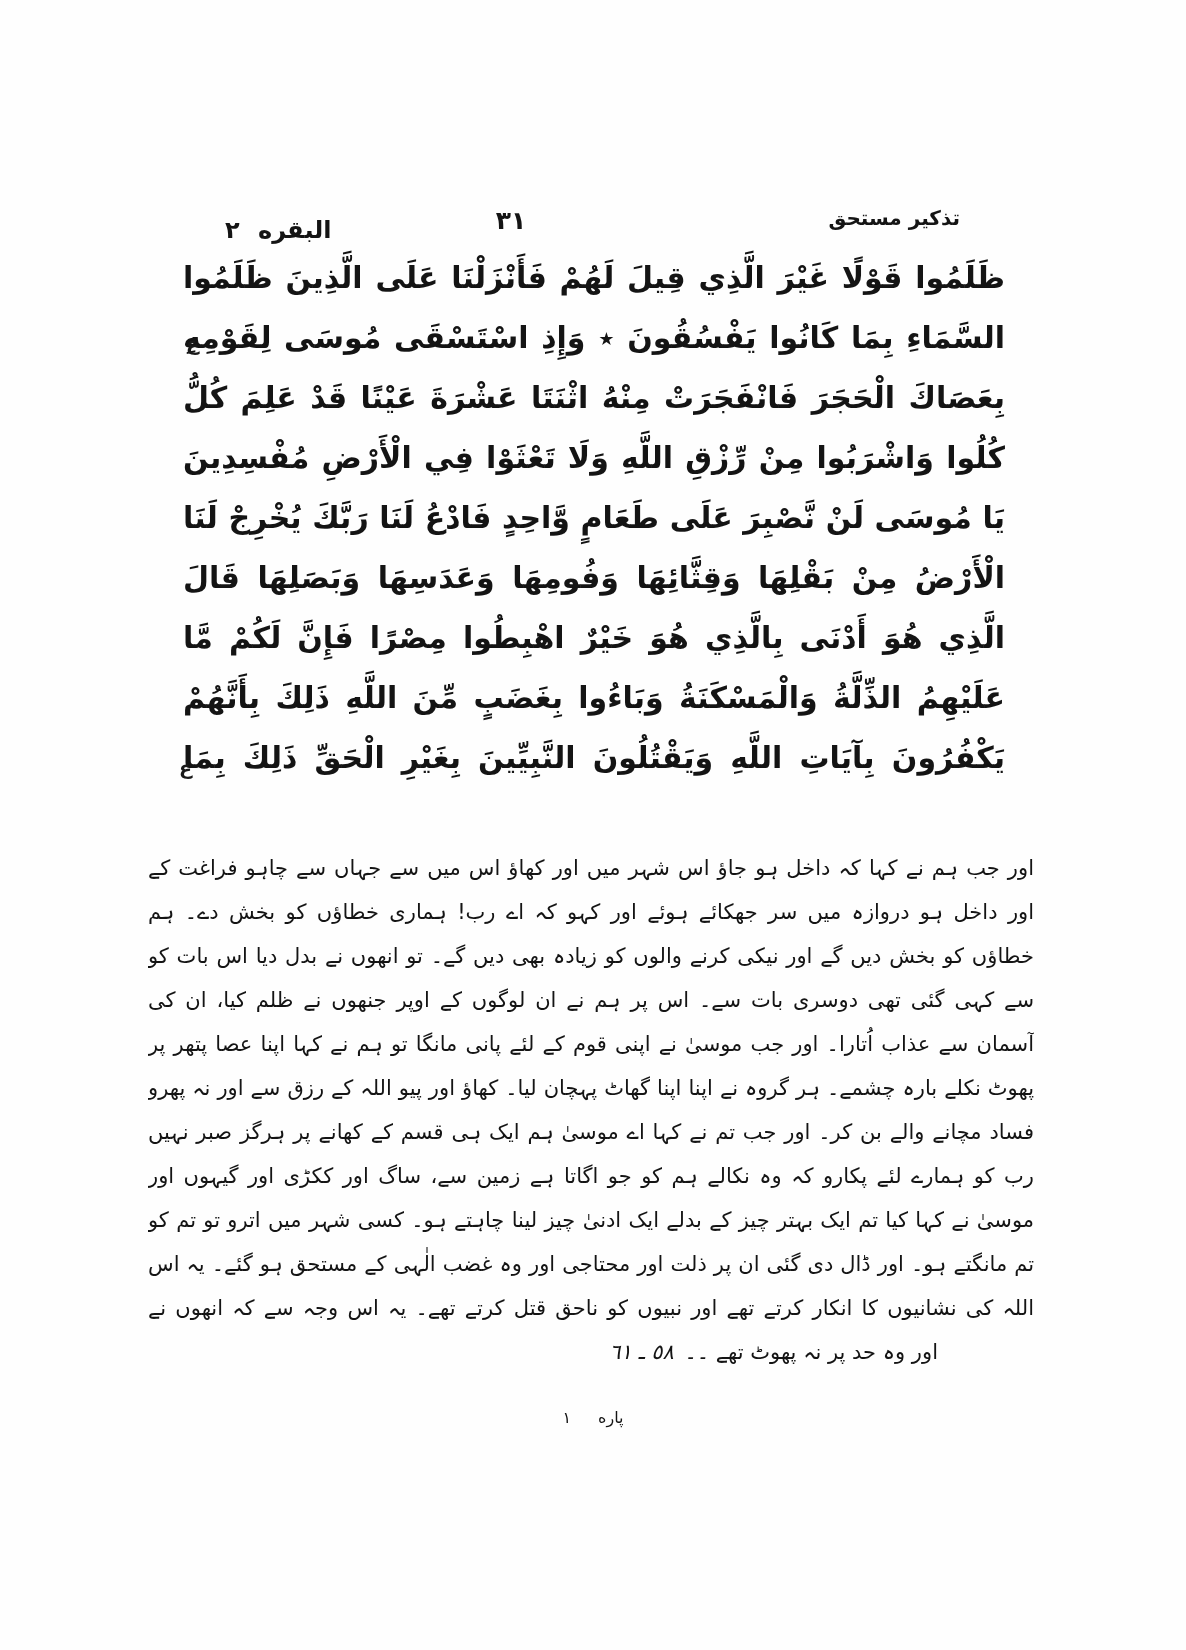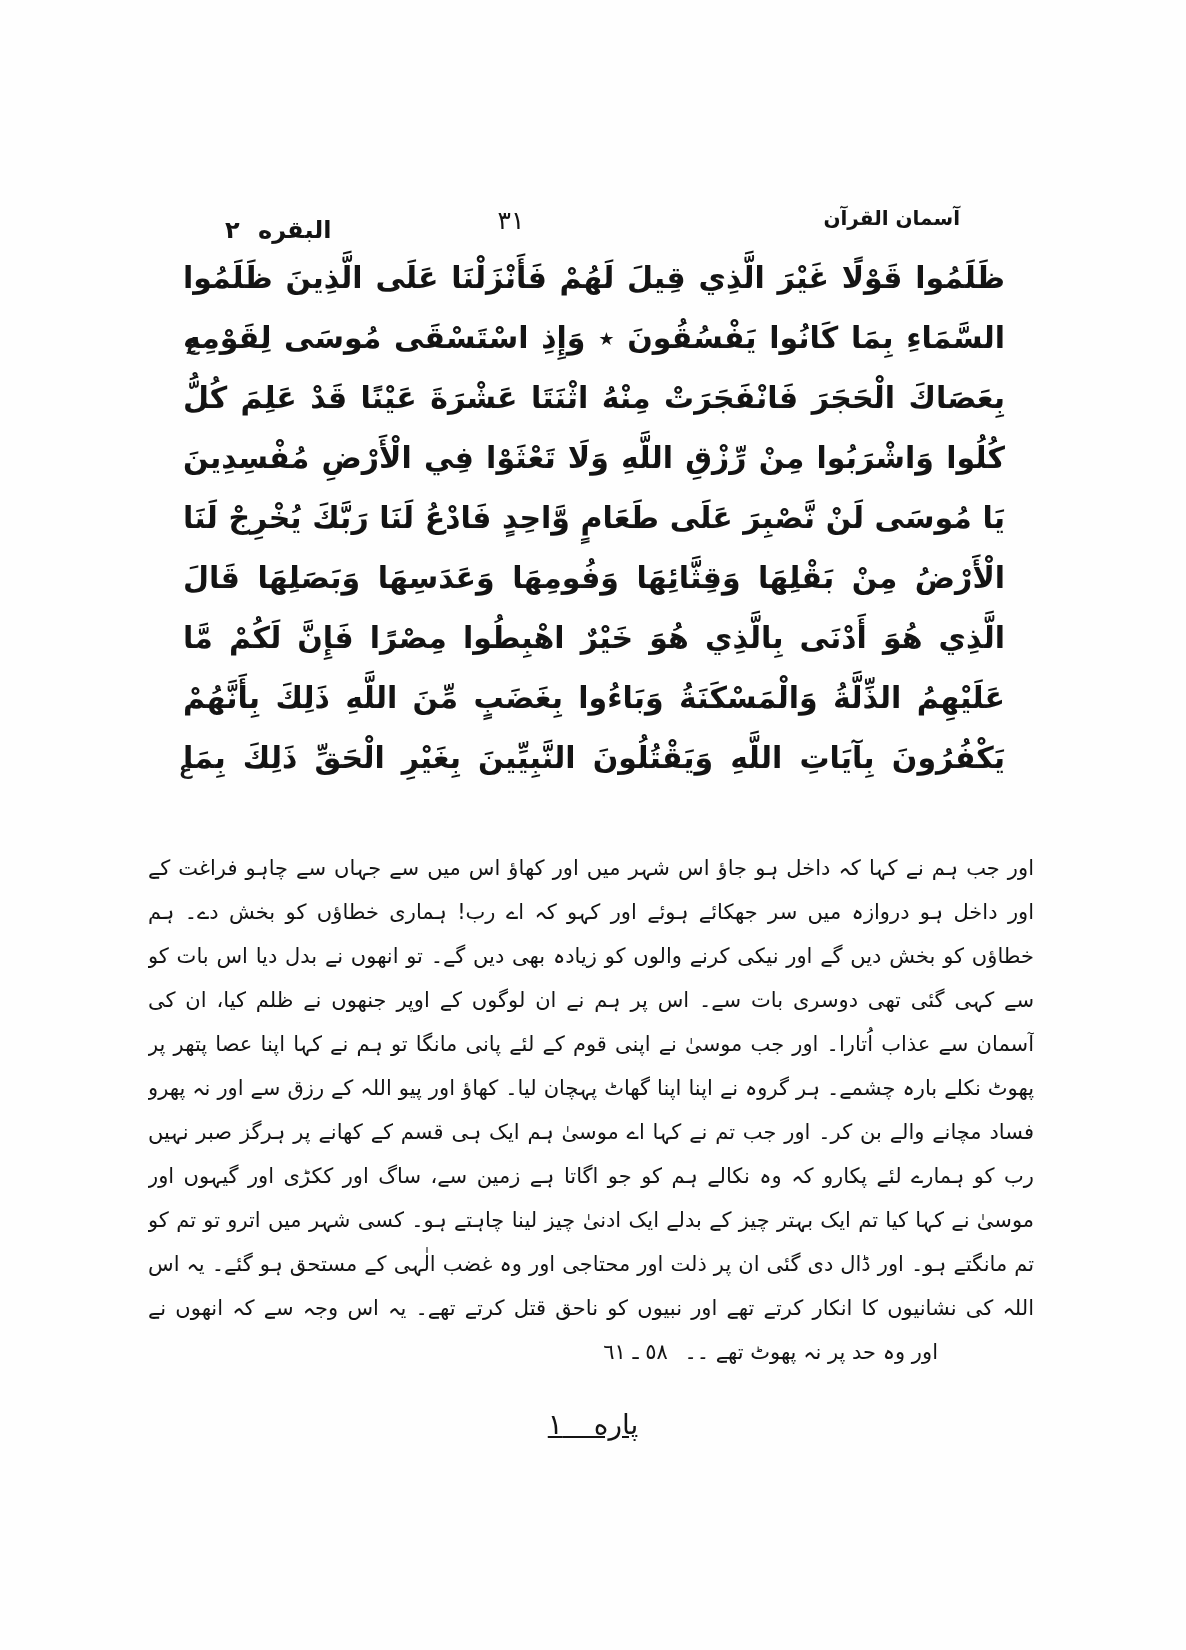--- a/index.html
+++ b/index.html
@@ -18,21 +18,21 @@
     position: absolute;
     top: 206px; left: 845px; width: 115px;
     font-size: 20px; font-weight: bold;
     text-align: left;
     white-space: nowrap;
   }
   .page-number {
     position: absolute;
     top: 206px; left: 0; width: 1022px;
     text-align: center;
-    font-size: 25px; font-weight: normal;
+    font-size: 25px; font-weight: bold;
   }
   .surah-label {
     position: absolute;
     top: 216px; left: 225px;
     font-size: 24px; font-weight: bold;
     white-space: nowrap;
     word-spacing: 10px;
   }
   
   .quran-block {
@@ -66,39 +66,39 @@
     text-align: justify; text-align-last: justify;
     overflow: hidden;
   }
   .urdu-line.last {
     text-align: right; text-align-last: right;
     padding-right: 96px;
   }
   .verse-range {
     direction: ltr; unicode-bidi: isolate;
     display: inline-block;
-    margin-right: 10px;
+    margin-right: 4px;
     letter-spacing: 2px;
+    font-style: italic;
   }
   
   .footer-para {
     position: absolute;
     top: 1408px; left: 0; width: 1186px;
     text-align: center;
-    font-size: 28px;
+    font-size: 16px;
     word-spacing: 22px;
-    text-decoration: underline;
   }
 </style>
 </head>
 <body>
 
 <div class="page">
 
-  <div class="book-title">آسمان القرآن</div>
+  <div class="book-title">تذكير مستحق</div>
   <div class="page-number">٣١</div>
   <div class="surah-label">البقره ٢</div>
 
   <div class="quran-block">
     <div class="quran-line">ظَلَمُوا قَوْلًا غَيْرَ الَّذِي قِيلَ لَهُمْ فَأَنْزَلْنَا عَلَى الَّذِينَ ظَلَمُوا رِجْزًا مِّنَ</div>
     <div class="quran-line">السَّمَاءِ بِمَا كَانُوا يَفْسُقُونَ ٭ وَإِذِ اسْتَسْقَى مُوسَى لِقَوْمِهِ فَقُلْنَا اضْرِبْ</div>
     <div class="quran-line">بِعَصَاكَ الْحَجَرَ فَانْفَجَرَتْ مِنْهُ اثْنَتَا عَشْرَةَ عَيْنًا قَدْ عَلِمَ كُلُّ أُنَاسٍ مَّشْرَبَهُمْ</div>
     <div class="quran-line">كُلُوا وَاشْرَبُوا مِنْ رِّزْقِ اللَّهِ وَلَا تَعْثَوْا فِي الْأَرْضِ مُفْسِدِينَ ٭ وَإِذْ قُلْتُمْ</div>
     <div class="quran-line">يَا مُوسَى لَنْ نَّصْبِرَ عَلَى طَعَامٍ وَّاحِدٍ فَادْعُ لَنَا رَبَّكَ يُخْرِجْ لَنَا مِمَّا تُنْبِتُ</div>
     <div class="quran-line">الْأَرْضُ مِنْ بَقْلِهَا وَقِثَّائِهَا وَفُومِهَا وَعَدَسِهَا وَبَصَلِهَا قَالَ أَتَسْتَبْدِلُونَ</div>

